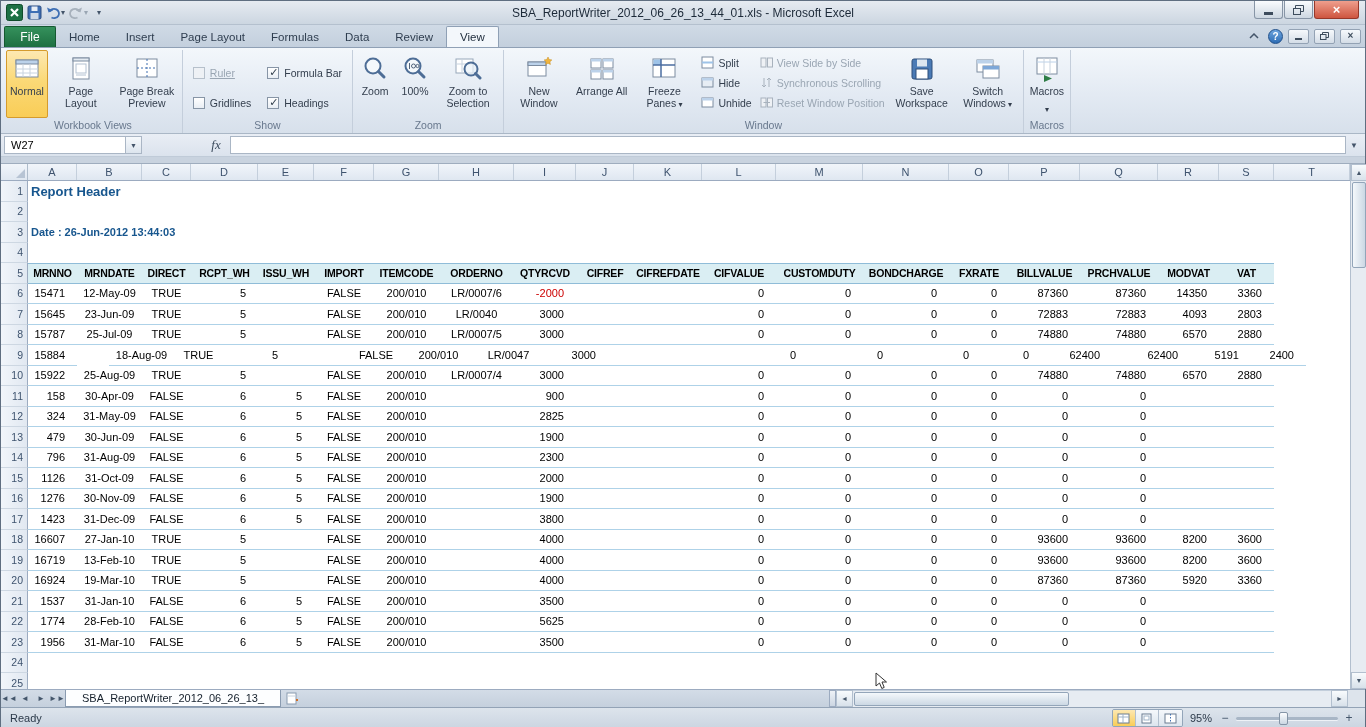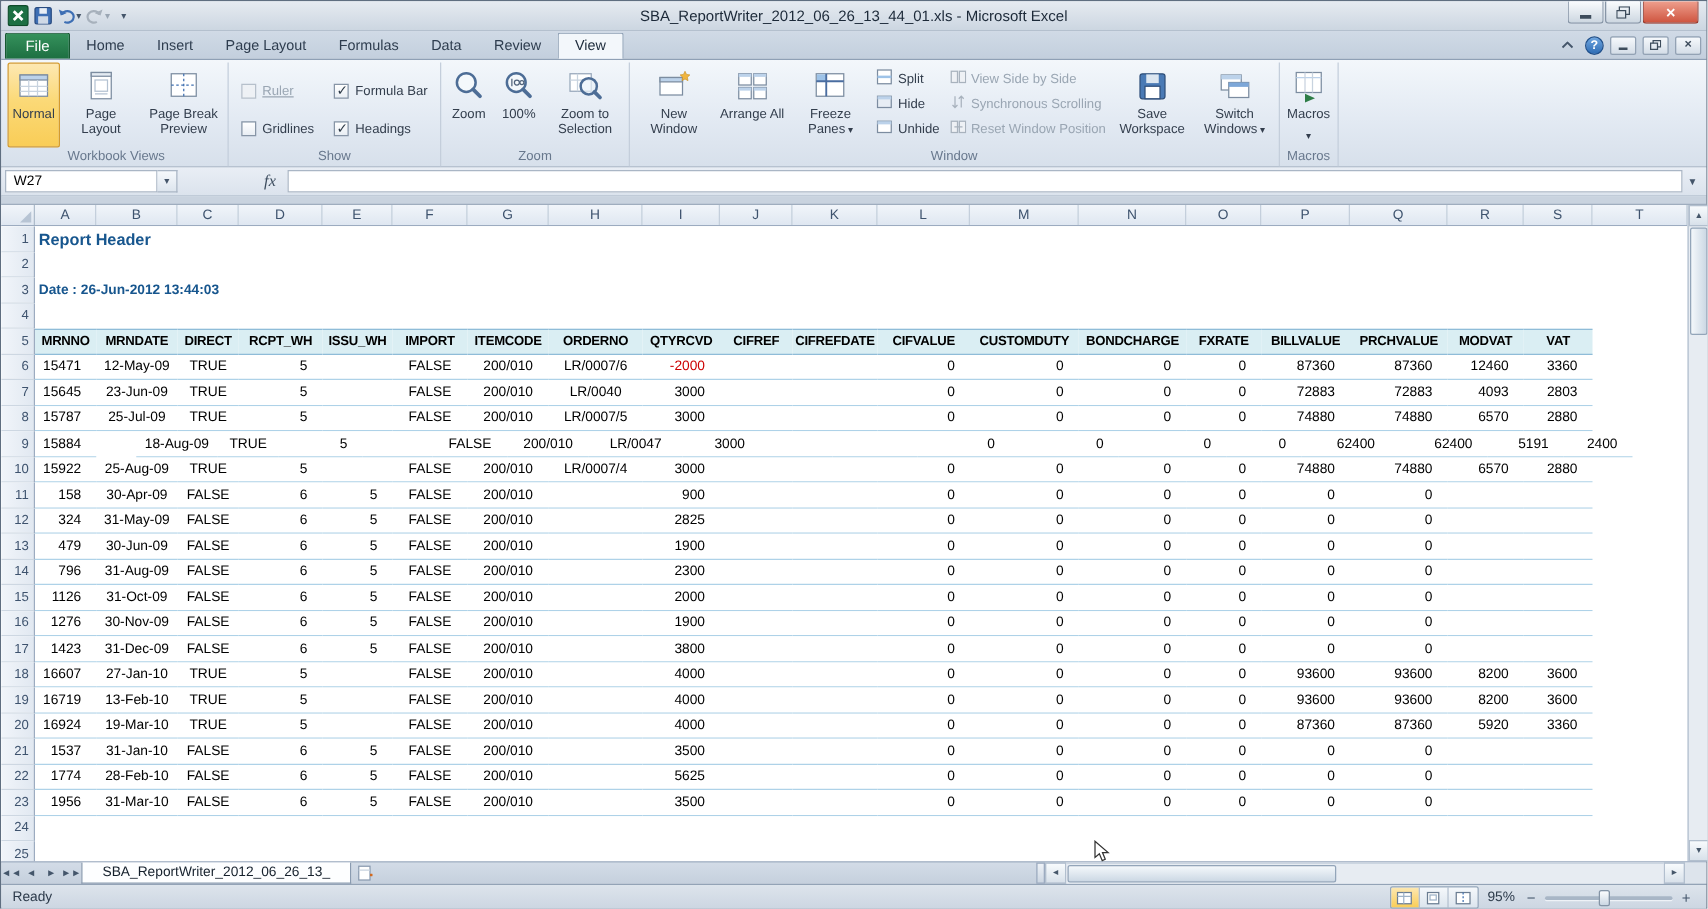--- a/index.html
+++ b/index.html
@@ -535,21 +535,21 @@
               <div class="cell align-center" style="width: 75px;">LR/0007/6</div>
               <div class="cell align-right neg" style="width: 62px;">-2000</div>
               <div class="cell align-center" style="width: 58px;"></div>
               <div class="cell align-center" style="width: 68px;"></div>
               <div class="cell align-right" style="width: 74px;">0</div>
               <div class="cell align-right" style="width: 87px;">0</div>
               <div class="cell align-right" style="width: 86px;">0</div>
               <div class="cell align-right" style="width: 60px;">0</div>
               <div class="cell align-right" style="width: 71px;">87360</div>
               <div class="cell align-right" style="width: 78px;">87360</div>
-              <div class="cell align-right" style="width: 61px;">12460</div>
+              <div class="cell align-right" style="width: 61px;">14350</div>
               <div class="cell align-right" style="width: 55px;">3360</div>
             </div>
           </div>
           <div class="grid-row">
             <div class="rownum">7</div>
             <div class="row-cells table-row">
               <div class="cell align-right" style="width: 49px;">15645</div>
               <div class="cell align-center" style="width: 65px;">23-Jun-09</div>
               <div class="cell align-center" style="width: 49px;">TRUE</div>
               <div class="cell align-right" style="width: 67px;">5</div>

